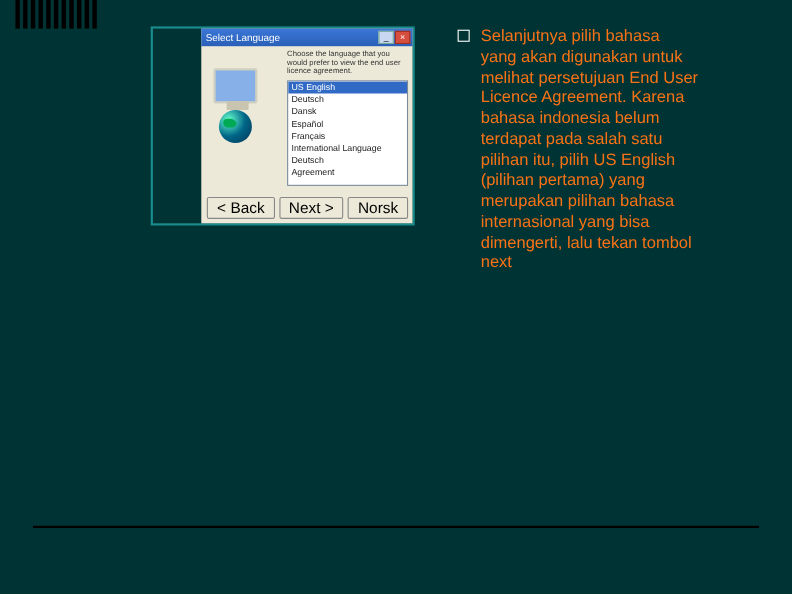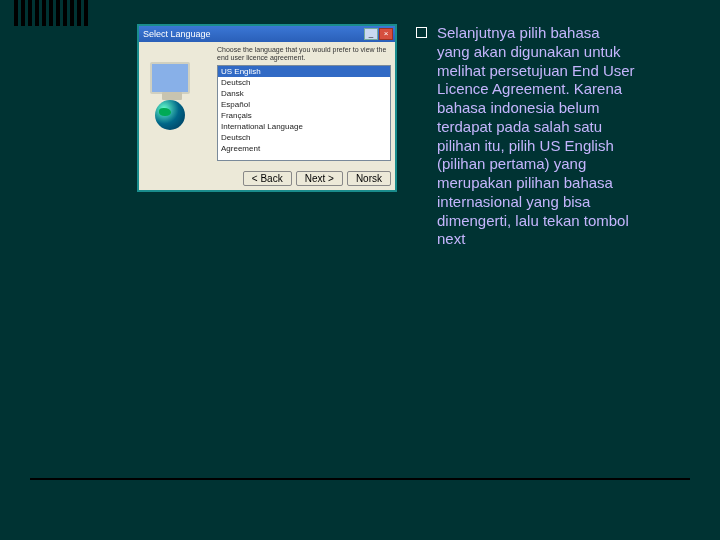--- a/index.html
+++ b/index.html
@@ -20,22 +20,23 @@
   }
   .top-marks span {
     width: 4px;
     height: 26px;
     background: #000;
   }
   .dialog-wrap {
     position: absolute;
     top: 24px;
     left: 137px;
-    width: 260px;
+    width: 240px;
     border: 2px solid #1a8c8c;
+    padding-left: 44px;
   }
   .dialog {
     background: #ece9d8;
     font-family: Tahoma, sans-serif;
     font-size: 9px;
     color: #000;
   }
   .titlebar {
     background: linear-gradient(#3b77d6, #2a5fb8);
     color: #fff;
@@ -136,31 +137,31 @@
   .btnrow {
     display: flex;
     justify-content: flex-end;
     gap: 4px;
     padding: 6px 4px 4px 4px;
   }
   .btn {
     background: #ece9d8;
     border: 1px solid #888;
     border-radius: 2px;
-    font-size: 10px;
+    font-size: 14px;
     padding: 1px 8px;
     min-width: 38px;
     text-align: center;
   }
   .instruction-text {
     position: absolute;
     top: 24px;
     left: 416px;
     width: 220px;
-    color: #c4b5fd;
+    color: #f97316;
     font-size: 15px;
     line-height: 1.25;
   }
   .instruction-text .bullet-row {
     display: flex;
     align-items: flex-start;
   }
   .bullet-box {
     width: 11px;
     height: 11px;

